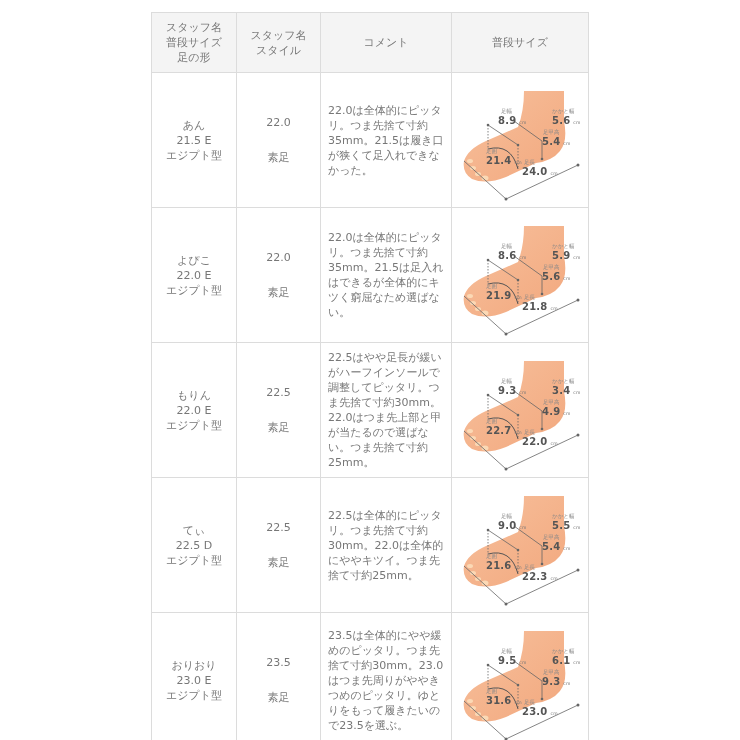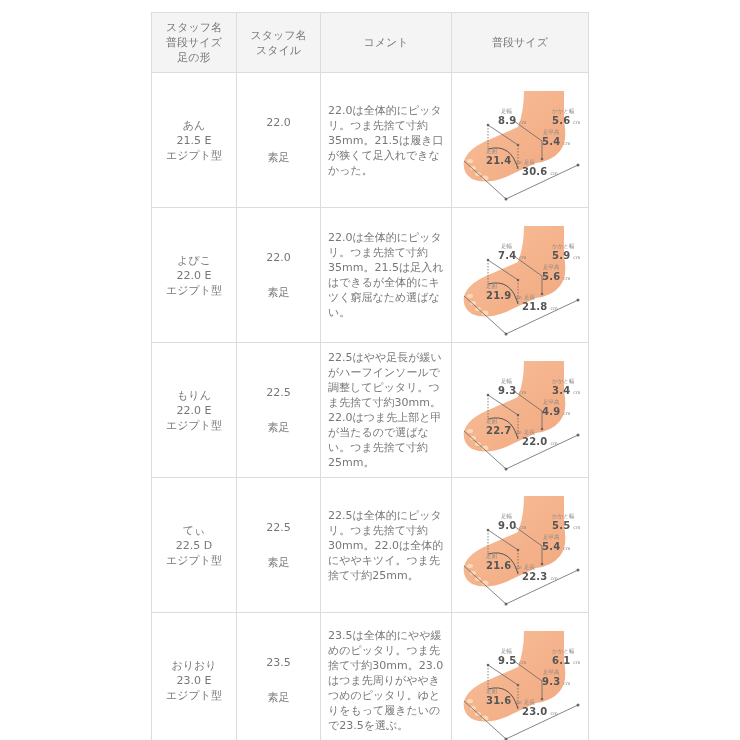--- a/index.html
+++ b/index.html
@@ -87,21 +87,21 @@
         </svg>
         <span class="lbl" style="left:45px;top:27px">足幅</span>
         <span class="val" style="left:42px;top:35px"><span>8.9</span><small>cm</small></span>
         <span class="lbl" style="left:96px;top:27px">かかと幅</span>
         <span class="val" style="left:96px;top:35px"><span>5.6</span><small>cm</small></span>
         <span class="lbl" style="left:87px;top:48px">足甲高</span>
         <span class="val" style="left:86px;top:56px"><span>5.4</span><small>cm</small></span>
         <span class="lbl" style="left:30px;top:67px">足囲</span>
         <span class="val" style="left:30px;top:75px"><span>21.4</span><small>cm</small></span>
         <span class="lbl" style="left:68px;top:78px">足長</span>
-        <span class="val" style="left:66px;top:86px"><span>30.6</span><small>cm</small></span>
+        <span class="val" style="left:66px;top:86px"><span>24.0</span><small>cm</small></span>
       </div>
     </td>
   </tr>
 
   <tr>
     <td class="c-staff">
       <div>よぴこ</div>
       <div>22.0 E</div>
       <div>エジプト型</div>
     </td>
@@ -133,21 +133,21 @@
           <line x1="62" y1="64" x2="62" y2="88" stroke="#666" stroke-width="0.8" stroke-dasharray="1.5,1.5"></line>
           <line x1="32" y1="44" x2="62" y2="64" stroke="#666" stroke-width="0.8"></line>
           <circle cx="32" cy="44" r="1.3" fill="#666"></circle>
           <circle cx="62" cy="64" r="1.3" fill="#666"></circle>
           <path d="M32 68 Q55 62 62 88" fill="none" stroke="#555" stroke-width="1"></path>
           <line x1="58" y1="40" x2="86" y2="60" stroke="#666" stroke-width="0.8"></line>
           <line x1="86" y1="60" x2="86" y2="78" stroke="#666" stroke-width="0.8"></line>
           <circle cx="86" cy="78" r="1.3" fill="#666"></circle>
         </svg>
         <span class="lbl" style="left:45px;top:27px">足幅</span>
-        <span class="val" style="left:42px;top:35px"><span>7.4</span><small>cm</small></span>
+        <span class="val" style="left:42px;top:35px"><span>8.6</span><small>cm</small></span>
         <span class="lbl" style="left:96px;top:27px">かかと幅</span>
         <span class="val" style="left:96px;top:35px"><span>5.9</span><small>cm</small></span>
         <span class="lbl" style="left:87px;top:48px">足甲高</span>
         <span class="val" style="left:86px;top:56px"><span>5.6</span><small>cm</small></span>
         <span class="lbl" style="left:30px;top:67px">足囲</span>
         <span class="val" style="left:30px;top:75px"><span>21.9</span><small>cm</small></span>
         <span class="lbl" style="left:68px;top:78px">足長</span>
         <span class="val" style="left:66px;top:86px"><span>21.8</span><small>cm</small></span>
       </div>
     </td>

